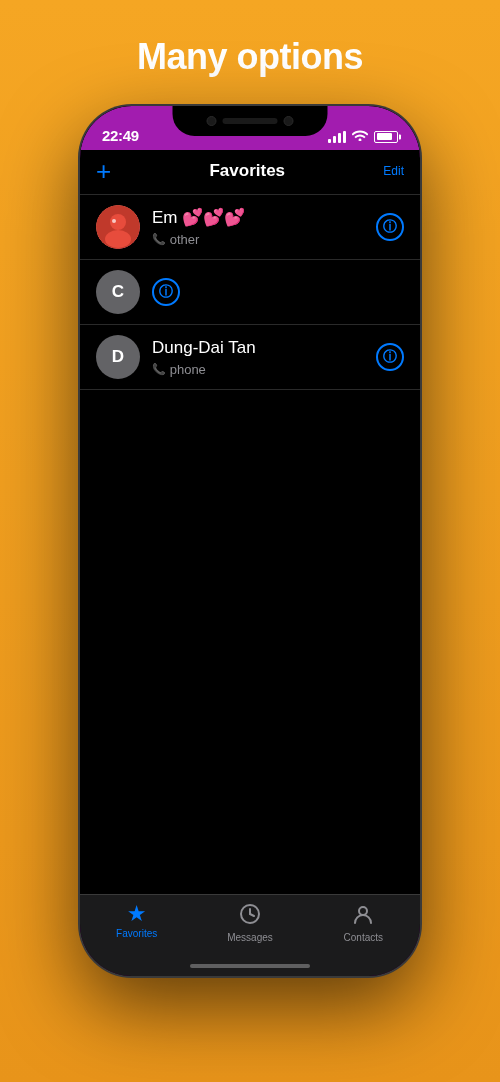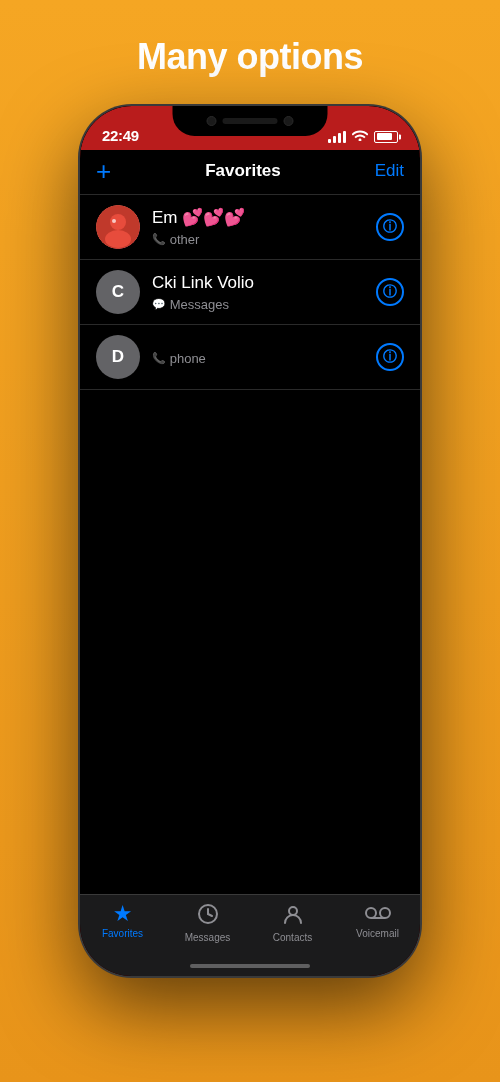--- a/index.html
+++ b/index.html
@@ -66,21 +66,21 @@
       border-radius: 0 2px 2px 0;
     }
 
     
     .screen {
       position: absolute;
       top: 0;
       left: 0;
       right: 0;
       bottom: 0;
-      background: #b91c1c;
+      background: #a21caf;
       border-radius: 52px;
       overflow: hidden;
     }
 
     
     .notch {
       position: absolute;
       top: 0;
       left: 50%;
       transform: translateX(-50%);
@@ -217,21 +217,21 @@
     }
 
     .nav-title {
       font-size: 17px;
       font-weight: 600;
       color: white;
     }
 
     .nav-edit-btn {
       color: #007AFF;
-      font-size: 17px;
+      font-size: 12px;
       text-align: right;
     }
 
     
     .contact-list {
       flex: 1;
       overflow: hidden;
     }
 
     .contact-item {
@@ -438,35 +438,29 @@
               <span>other</span>
             </div>
           </div>
           <div class="info-btn">ⓘ</div>
         </div>
 
         <div class="contact-item">
           <div class="avatar avatar-c">
             <span>C</span>
           </div>
-          <div class="contact-info">
-            <div class="contact-name">Cki Link Volio</div>
-            <div class="contact-sub">
-              <span class="msg-sub-icon">💬</span>
-              <span>Messages</span>
-            </div>
-          </div>
           <div class="info-btn">ⓘ</div>
         </div>
 
         <div class="contact-item">
           <div class="avatar avatar-d">
             <span>D</span>
           </div>
           <div class="contact-info">
+            <div class="contact-name">Dung-Dai Tan</div>
             <div class="contact-sub">
               <span class="phone-sub-icon">📞</span>
               <span>phone</span>
             </div>
           </div>
           <div class="info-btn">ⓘ</div>
         </div>
 
       </div>
 
@@ -492,29 +486,19 @@
           <span class="tab-icon">
             <svg width="22" height="22" viewBox="0 0 22 22" fill="none">
               <circle cx="11" cy="8" r="4" stroke="#8e8e93" stroke-width="2"></circle>
               <path d="M3 20c0-4.4 3.6-8 8-8s8 3.6 8 8" stroke="#8e8e93" stroke-width="2" stroke-linecap="round"></path>
             </svg>
           </span>
           <span class="tab-label">Contacts</span>
         </div>
 
 
-        <div class="tab-item tab-inactive">
-          <span class="tab-icon">
-            <svg width="26" height="16" viewBox="0 0 26 16" fill="none">
-              <circle cx="6" cy="8" r="5" stroke="#8e8e93" stroke-width="2"></circle>
-              <circle cx="20" cy="8" r="5" stroke="#8e8e93" stroke-width="2"></circle>
-              <line x1="6" y1="13" x2="20" y2="13" stroke="#8e8e93" stroke-width="2"></line>
-            </svg>
-          </span>
-          <span class="tab-label">Voicemail</span>
-        </div>
 
         <div class="home-indicator"></div>
       </div>
 
     </div>
   </div>
 </div>
 
 </body></html>

